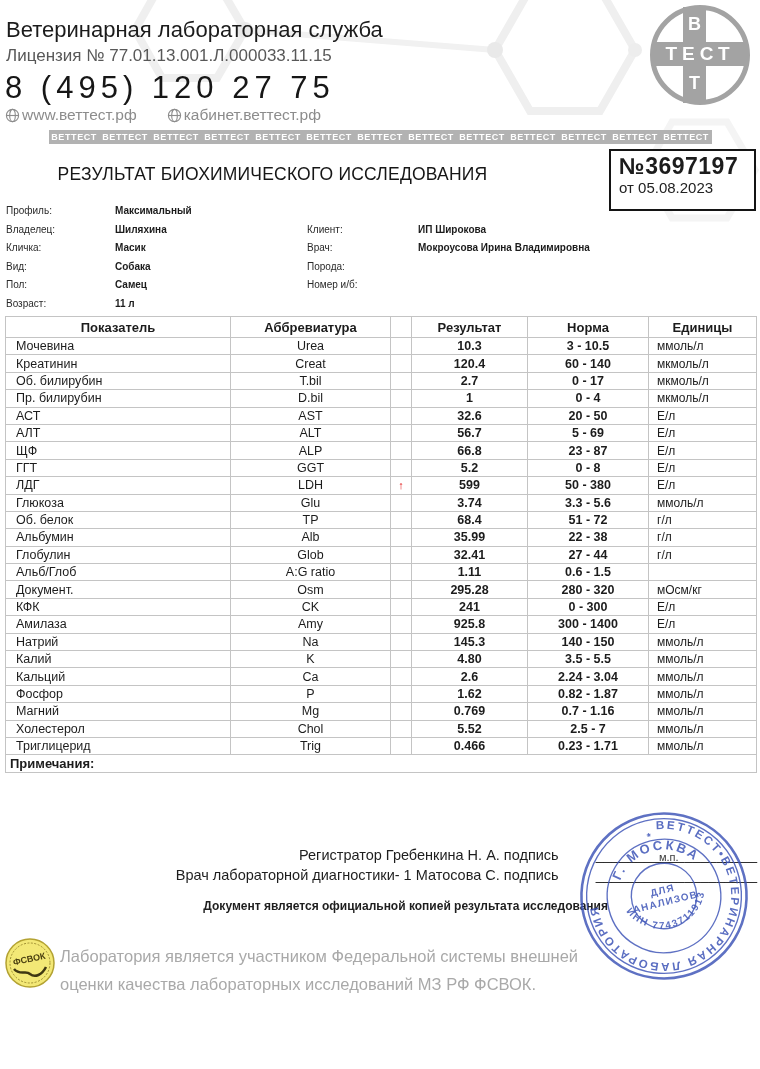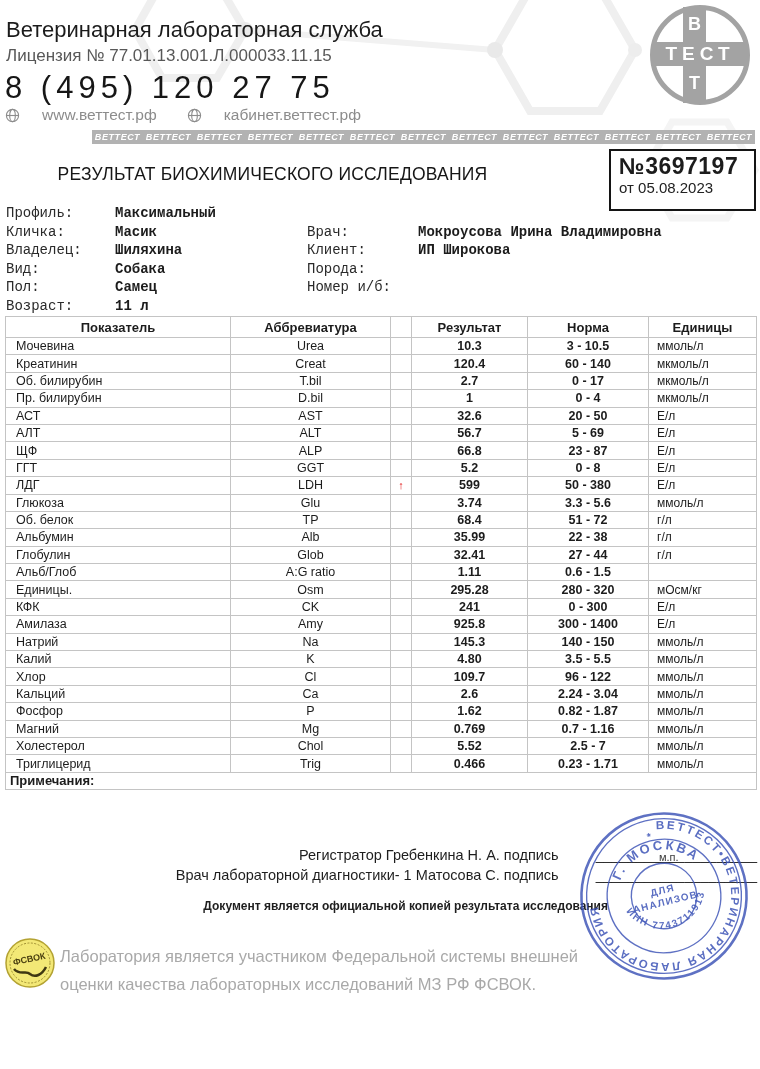--- a/index.html
+++ b/index.html
@@ -9,45 +9,45 @@
   .abs{position:absolute;}
 
   
   .bg-pattern{position:absolute;left:0;top:0;z-index:0;}
 
   
   .org-name{left:6px;top:17px;font-size:22px;color:#1b1b1b;z-index:2;}
   .license{left:6px;top:46px;font-size:17px;color:#585858;z-index:2;}
   .phone{left:5px;top:70px;font-size:31px;color:#161616;letter-spacing:5px;font-weight:500;z-index:2;}
   .sites{left:5px;top:106px;display:flex;gap:30px;align-items:center;color:#8c8c8c;font-size:15.5px;z-index:2;}
-  .site{display:flex;align-items:center;gap:22px;}
+  .site{display:flex;align-items:center;gap:2px;}
   .globe{width:15px;height:15px;flex:0 0 auto;}
 
   
   .logo{left:650px;top:5px;width:100px;height:100px;border:5px solid #a3a3a3;border-radius:50%;z-index:2;}
   .logo-vbar{position:absolute;left:28px;top:-3px;width:23px;height:96px;background:#a3a3a3;}
   .logo-hbar{position:absolute;left:-3px;top:32px;width:96px;height:24px;background:#a3a3a3;
              color:#fff;font-weight:700;font-size:19px;letter-spacing:5px;text-align:center;line-height:24px;}
   .logo-v-top{position:absolute;left:28px;top:4px;width:23px;text-align:center;color:#fff;font-weight:700;font-size:18px;}
   .logo-v-bottom{position:absolute;left:28px;bottom:6px;width:23px;text-align:center;color:#fff;font-weight:700;font-size:18px;}
 
   
-  .strip{left:5px;top:130px;width:750px;display:flex;justify-content:flex-end;z-index:2;font-style:italic;}
+  .strip{left:5px;top:130px;width:750px;display:flex;justify-content:center;z-index:2;}
   .strip-item{background:#b2b2b2;color:#fff;font-size:9px;font-weight:700;width:51px;
               text-align:center;padding:2px 0;letter-spacing:.6px;}
 
   
   .number-box{left:609px;top:149px;width:147px;border:2px solid #141414;padding:2px 8px 13px;z-index:2;background:#fff;}
   .number{font-size:23px;font-weight:700;letter-spacing:.5px;line-height:26px;}
   .number-date{font-size:15px;color:#222;}
   .report-title{left:0;top:164px;width:545px;text-align:center;font-size:17.5px;letter-spacing:.2px;color:#161616;z-index:2;}
 
   
   .patient{left:6px;top:205px;width:748px;z-index:2;}
-  .p-row{display:grid;grid-template-columns:109px 192px 111px auto;height:18.5px;font-size:14px;align-items:baseline;font-family:Liberation Mono, monospace;}
+  .p-row{display:grid;grid-template-columns:109px 192px 111px auto;height:18.5px;font-size:10px;align-items:baseline;}
   .p-label{color:#2a2a2a;}
   .p-value{font-weight:700;}
 
   
   .results-table{position:absolute;left:5px;top:316px;width:751px;border-collapse:collapse;table-layout:fixed;z-index:2;background:transparent;}
   .results-table th,.results-table td{border:1px solid #c4c4c4;padding:0;}
   .results-table th{font-size:13px;height:21px;font-weight:700;text-align:center;}
   .results-table td{font-size:12.5px;height:17.4px;}
   .c-ind{text-align:left;padding-left:10px !important;}
   .c-abbr{text-align:center;}
@@ -157,31 +157,31 @@
   <div class="abs patient">
 
       <div class="p-row">
         <span class="p-label">Профиль:</span>
         <span class="p-value">Максимальный</span>
         <span class="p-label"></span>
         <span class="p-value"></span>
       </div>
 
       <div class="p-row">
+        <span class="p-label">Владелец:</span>
+        <span class="p-value">Шиляхина</span>
+        <span class="p-label">Клиент:</span>
+        <span class="p-value">ИП Широкова</span>
+      </div>
+
+      <div class="p-row">
         <span class="p-label">Кличка:</span>
         <span class="p-value">Масик</span>
         <span class="p-label">Врач:</span>
         <span class="p-value">Мокроусова Ирина Владимировна</span>
-      </div>
-
-      <div class="p-row">
-        <span class="p-label">Владелец:</span>
-        <span class="p-value">Шиляхина</span>
-        <span class="p-label">Клиент:</span>
-        <span class="p-value">ИП Широкова</span>
       </div>
 
       <div class="p-row">
         <span class="p-label">Вид:</span>
         <span class="p-value">Собака</span>
         <span class="p-label">Порода:</span>
         <span class="p-value"></span>
       </div>
 
       <div class="p-row">
@@ -369,21 +369,21 @@
           <td class="c-abbr">A:G ratio</td>
           <td class="c-flag">
             <span></span>
           </td>
           <td class="c-res">1.11</td>
           <td class="c-norm">0.6 - 1.5</td>
           <td class="c-units"></td>
         </tr>
 
         <tr>
-          <td class="c-ind">Единицы.</td>
+          <td class="c-ind">Документ.</td>
           <td class="c-abbr">Osm</td>
           <td class="c-flag">
             <span></span>
           </td>
           <td class="c-res">295.28</td>
           <td class="c-norm">280 - 320</td>
           <td class="c-units">мОсм/кг</td>
         </tr>
 
         <tr>
@@ -423,30 +423,20 @@
           <td class="c-ind">Калий</td>
           <td class="c-abbr">K</td>
           <td class="c-flag">
             <span></span>
           </td>
           <td class="c-res">4.80</td>
           <td class="c-norm">3.5 - 5.5</td>
           <td class="c-units">ммоль/л</td>
         </tr>
 
-        <tr>
-          <td class="c-ind">Хлор</td>
-          <td class="c-abbr">Cl</td>
-          <td class="c-flag">
-            <span></span>
-          </td>
-          <td class="c-res">109.7</td>
-          <td class="c-norm">96 - 122</td>
-          <td class="c-units">ммоль/л</td>
-        </tr>
 
         <tr>
           <td class="c-ind">Кальций</td>
           <td class="c-abbr">Ca</td>
           <td class="c-flag">
             <span></span>
           </td>
           <td class="c-res">2.6</td>
           <td class="c-norm">2.24 - 3.04</td>
           <td class="c-units">ммоль/л</td>

